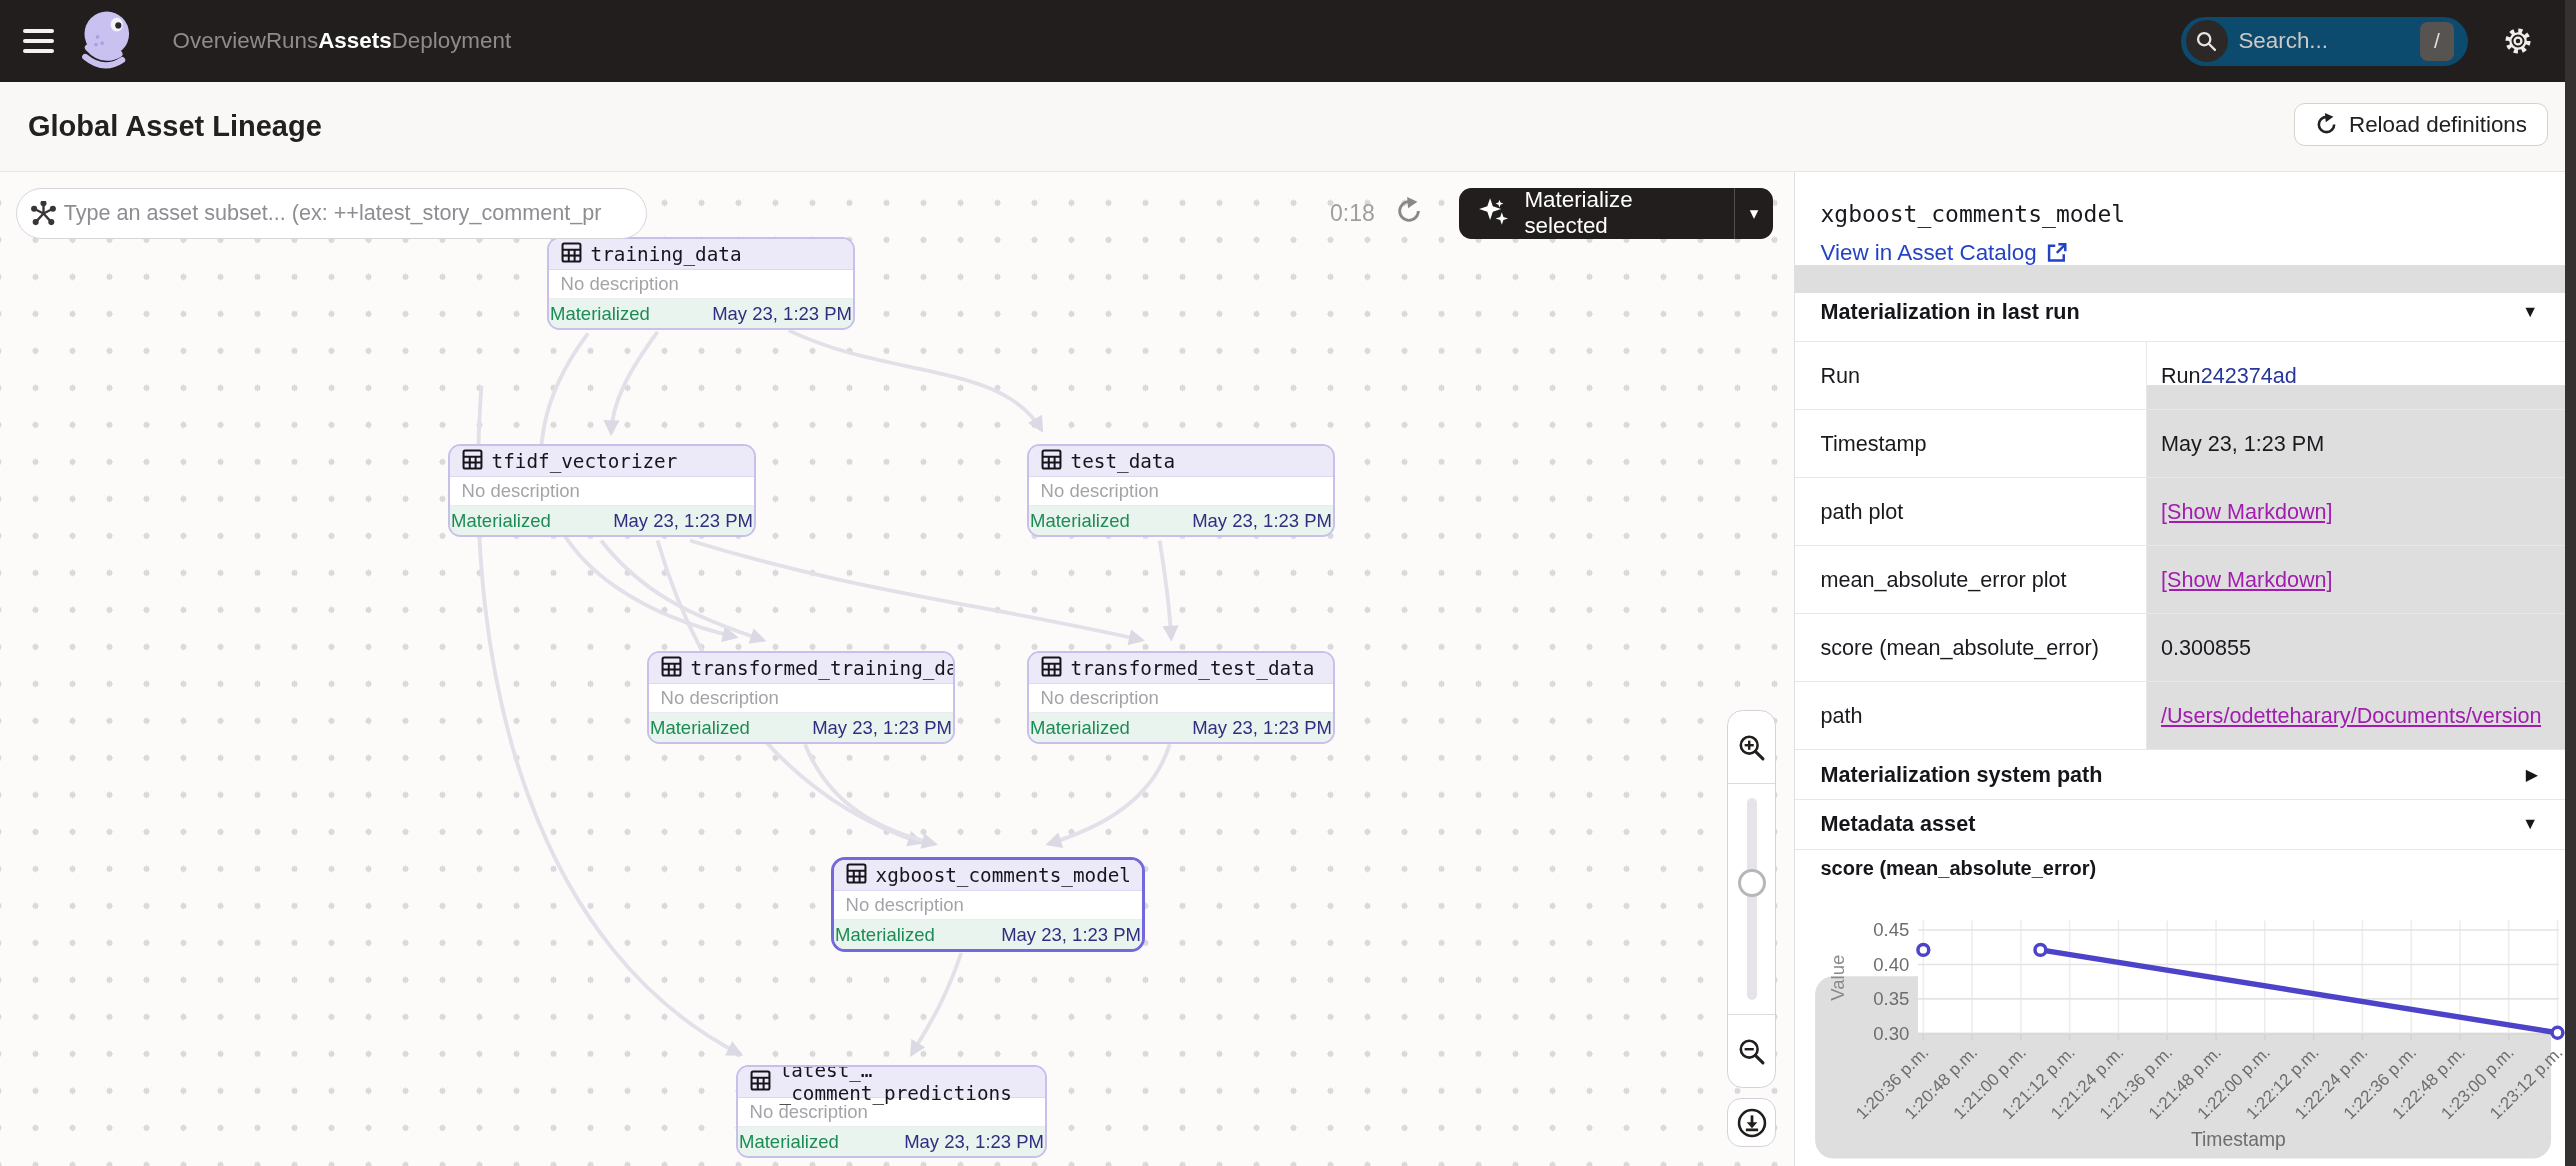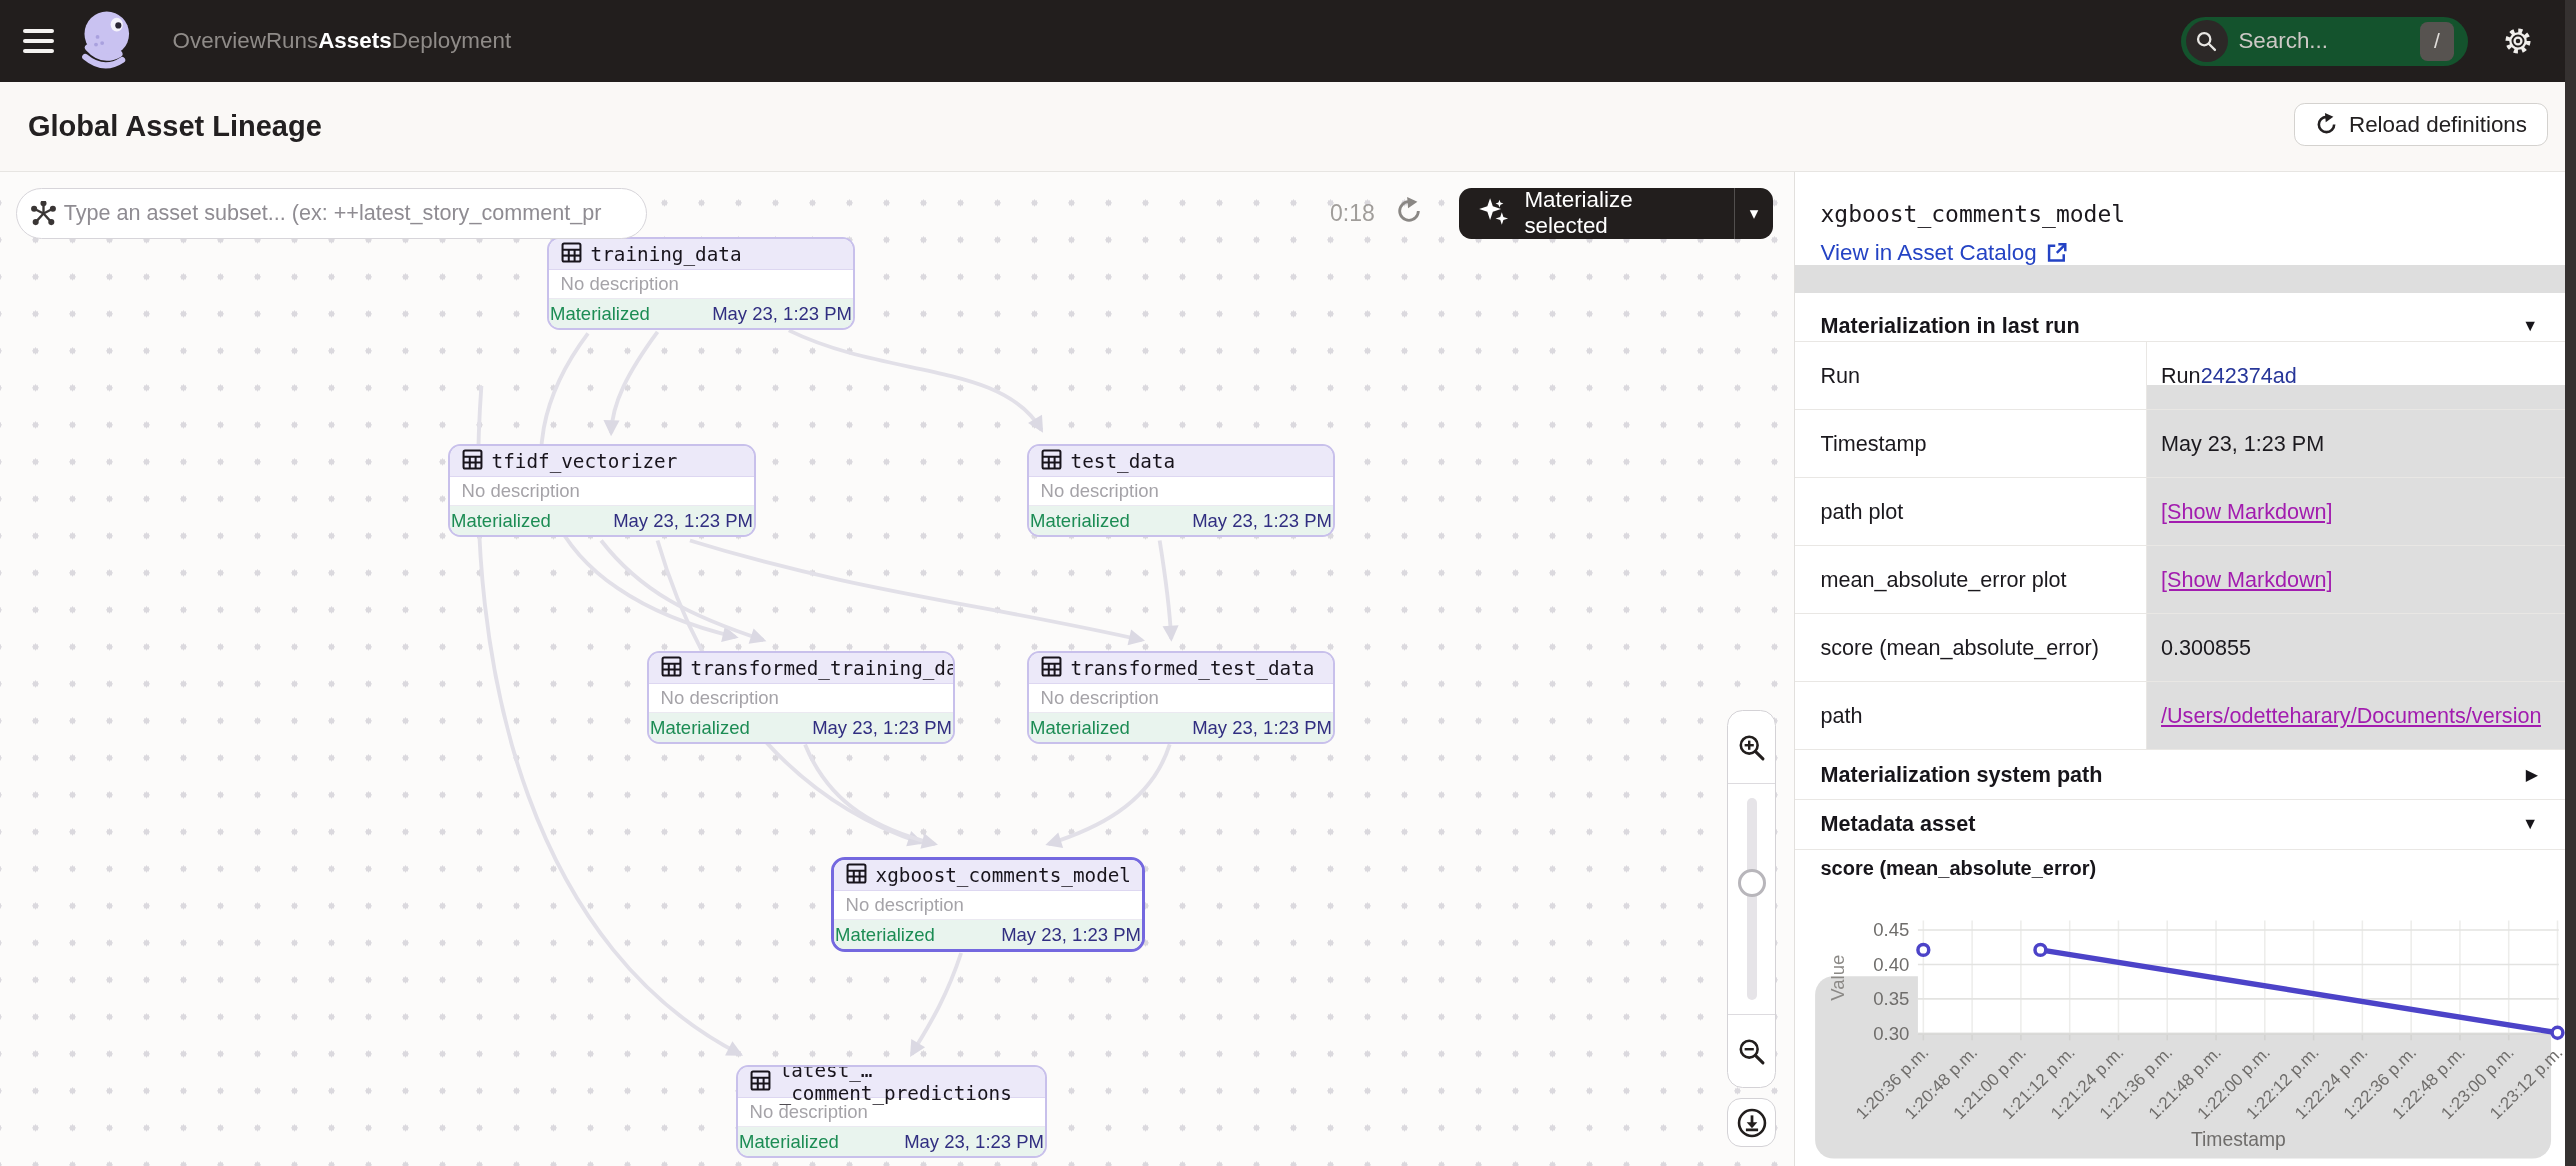--- a/index.html
+++ b/index.html
@@ -10,21 +10,21 @@
   
   .nav { position:absolute; left:0; top:0; width:2576px; height:82px; background:#221E1D;
          display:flex; align-items:center; }
   .hamburger { width:31px; margin-left:23px; cursor:pointer; }
   .hamburger div { height:3.9px; background:#F4F2F0; border-radius:2.3px; margin:6.2px 0; }
   .logo { margin-left:21.6px; }
   .nav-links { display:flex; margin-left:37px; font-size:22.4px; color:#8F8B88; }
   .nav-links .nv { cursor:pointer; }
   .nav-links .active { color:#FFFFFF; font-weight:bold; }
   .nav-spacer { flex:1; }
-  .nav-search { position:relative; width:287px; height:49px; background:#14532d; border-radius:25px;
+  .nav-search { position:relative; width:287px; height:49px; background:#0c4a6e; border-radius:25px;
          display:flex; align-items:center; margin-right:34px; }
   .nav-search .sicon { width:42px; height:42px; border-radius:50%; background:#2C2827; margin-left:4.6px;
          display:flex; align-items:center; justify-content:center; }
   .nav-search input { background:transparent; border:none; outline:none; color:#D6D3D0; font-size:22.4px;
          margin-left:10.8px; width:147px; }
   .nav-search input::placeholder { color:#CDC9C6; }
   .slash-badge { position:absolute; right:14px; width:34px; height:39px; background:#575350; border-radius:7.7px;
          color:#E2DFDC; font-size:21px; display:flex; align-items:center; justify-content:center; }
   .gear-wrap { margin-right:42px; cursor:pointer; display:flex; }
 
@@ -392,21 +392,21 @@
   <div class="p-link">
     <span>View in Asset Catalog</span>
     <svg width="21.6" height="21.6" viewBox="0 0 28 28">
       <path d="M12 5 H4 V24 H23 V16" stroke="#2443C4" stroke-width="3.2" fill="none"></path>
       <path d="M16 3 H25 V12" stroke="#2443C4" stroke-width="3.2" fill="none"></path>
       <line x1="25" y1="3" x2="14" y2="14" stroke="#2443C4" stroke-width="3.2"></line>
     </svg>
   </div>
   <div class="p-flash-band"></div>
 
-  <div class="p-sec" style="top:129px;">
+  <div class="p-sec" style="top:115px;">
     <span class="sec-label">Materialization in last run</span>
     <span class="sec-chev">▼</span>
   </div>
   <div class="p-div" style="top:169px;"></div>
 
   <div class="p-rows">
     <div class="p-row">
       <div class="cell-label">Run</div>
       <div class="cell-value halfflash">
         <span>Run </span>

